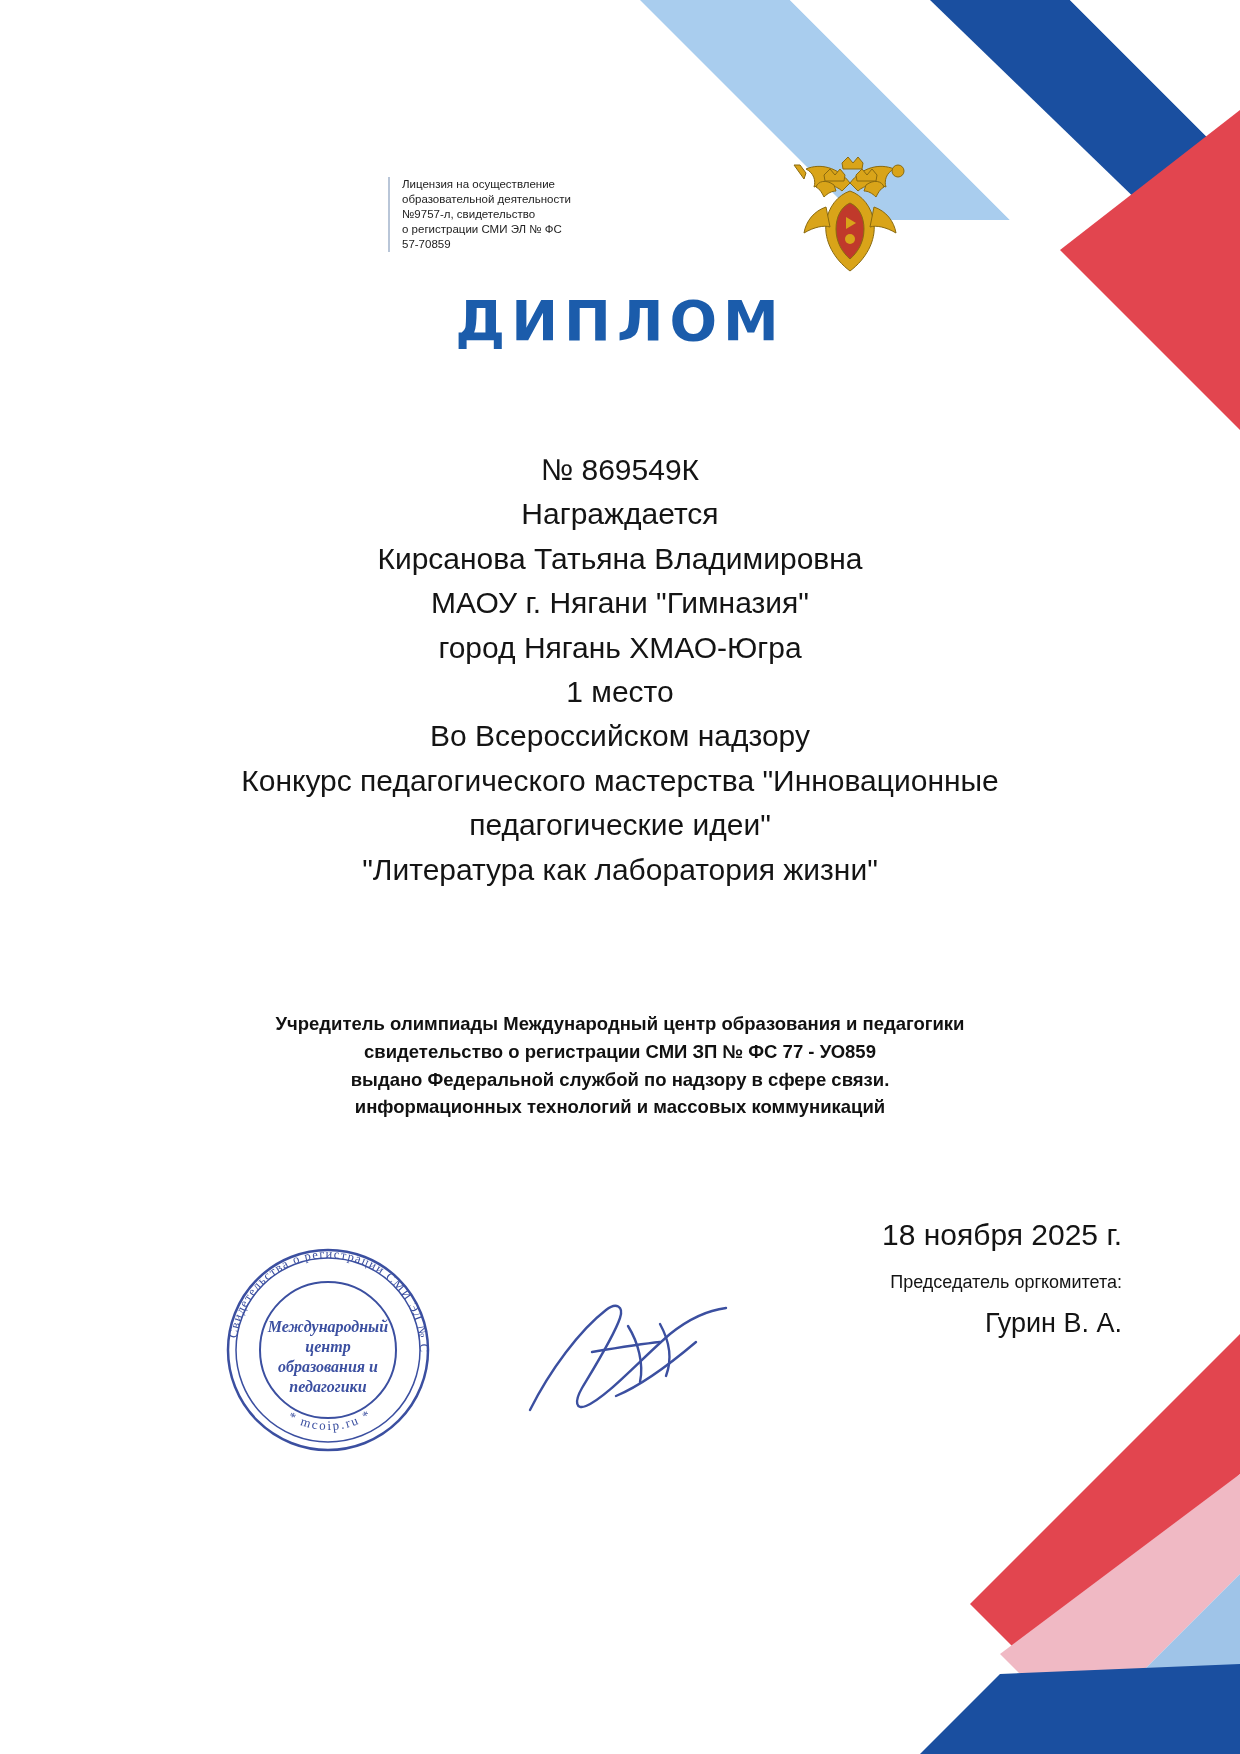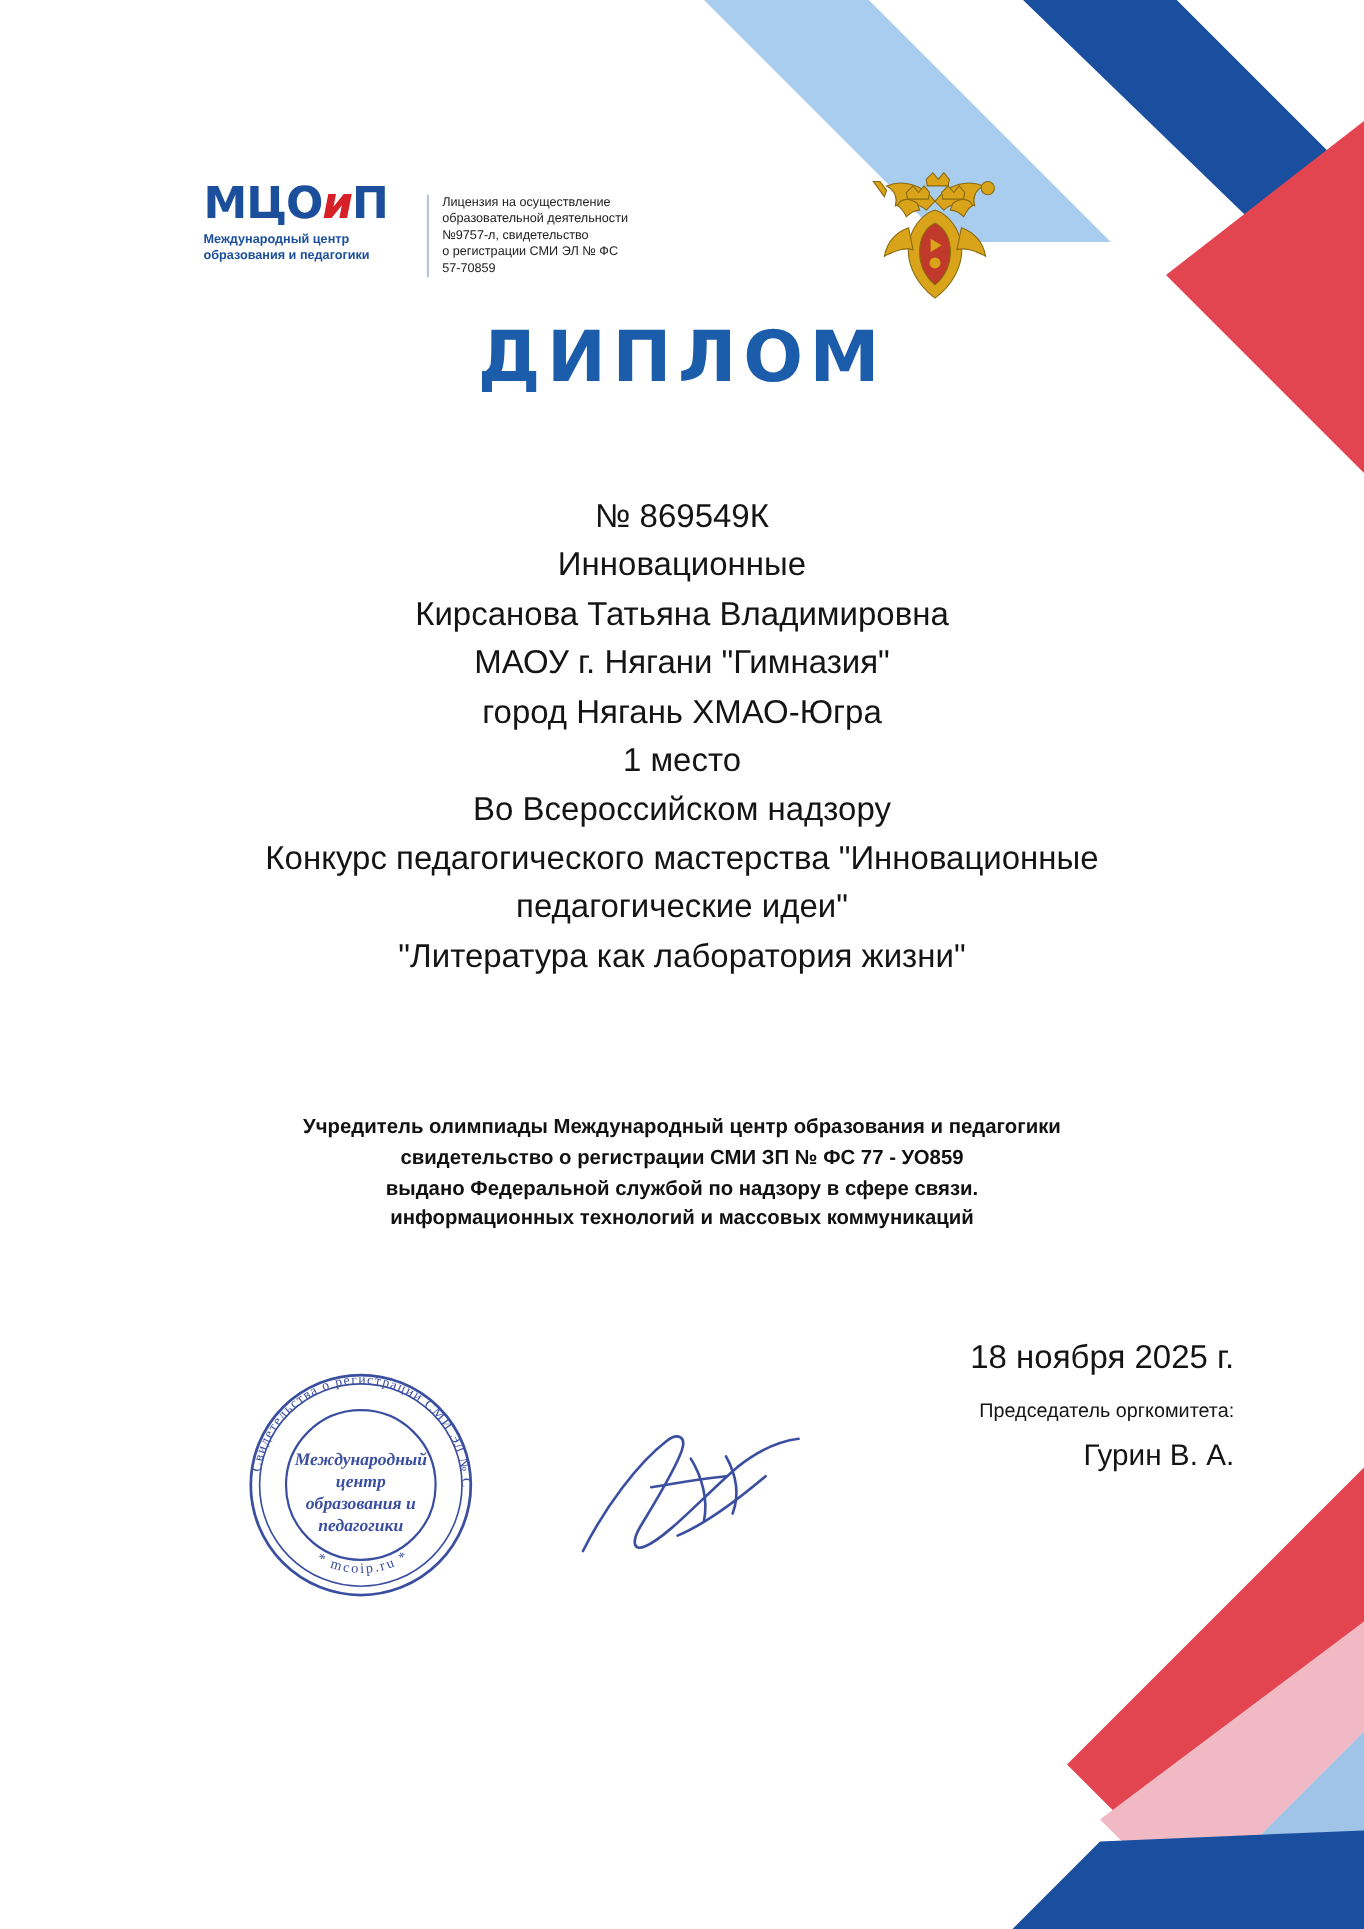--- a/index.html
+++ b/index.html
@@ -89,21 +89,21 @@
 
   
   .title {
     position: absolute;
     top: 288px;
     left: 0;
     width: 1240px;
     text-align: center;
     font-family: "DejaVu Sans", sans-serif;
     font-weight: bold;
-    font-size: 64px;
+    font-size: 56px;
     letter-spacing: 6px;
     color: #1b5cab;
   }
 
   
   .body-block {
     position: absolute;
     top: 448px;
     left: 120px;
     width: 1000px;
@@ -188,27 +188,20 @@
     <svg viewBox="0 0 720 480" width="720" height="480" xmlns="http://www.w3.org/2000/svg">
       <polygon points="720,60 720,200 520,400 450,330" fill="#e2454f"></polygon>
       <polygon points="720,200 720,300 560,460 480,380" fill="#f0b9c4"></polygon>
       <polygon points="720,300 720,480 540,480" fill="#9fc4e8"></polygon>
       <polygon points="720,390 720,480 400,480 480,400" fill="#1a4fa0"></polygon>
     </svg>
   </div>
 
   <div class="header">
 
-    <div class="logo-block">
-      <div class="logo-main"><span>МЦО</span><span class="red">и</span><span>П</span></div>
-      <div class="logo-sub">
-        <div>Международный центр</div>
-        <div>образования и педагогики</div>
-      </div>
-    </div>
 
     <div class="license">
       <div>Лицензия на осуществление</div>
       <div>образовательной деятельности</div>
       <div>№9757-л, свидетельство</div>
       <div>о регистрации СМИ ЭЛ № ФС</div>
       <div>57-70859</div>
     </div>
 
     <div class="emblem">
@@ -239,21 +232,21 @@
           <circle cx="70" cy="84" r="5"></circle>
         </g>
       </svg>
     </div>
   </div>
 
   <div class="title">ДИПЛОМ</div>
 
   <div class="body-block">
     <div class="line">№ 869549К</div>
-    <div class="line">Инновационные</div>
+    <div class="line">Награждается</div>
     <div class="line">Кирсанова Татьяна Владимировна</div>
     <div class="line">МАОУ г. Нягани "Гимназия"</div>
     <div class="line">город Нягань ХМАО-Югра</div>
     <div class="line">1 место</div>
     <div class="line">Во Всероссийском надзору</div>
     <div class="line">Конкурс педагогического мастерства "Инновационные</div>
     <div class="line">педагогические идеи"</div>
     <div class="line">"Литература как лаборатория жизни"</div>
   </div>
 

